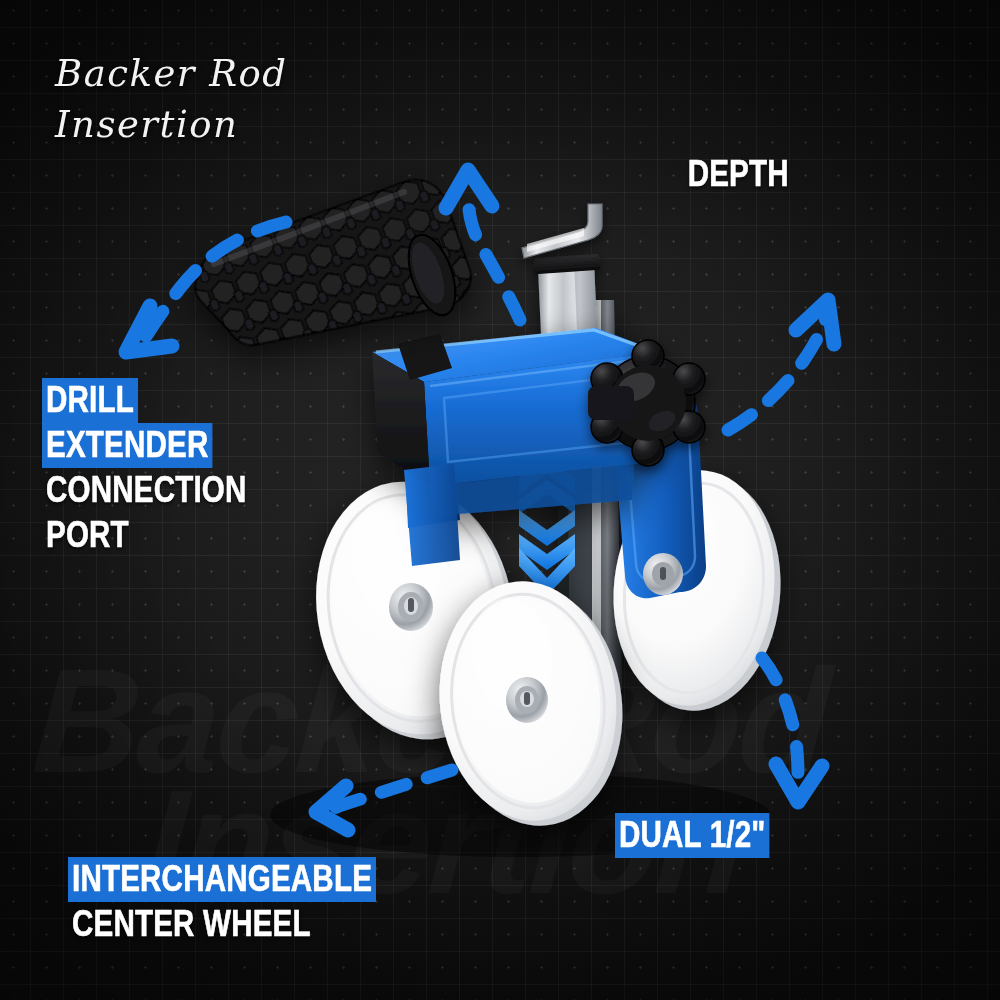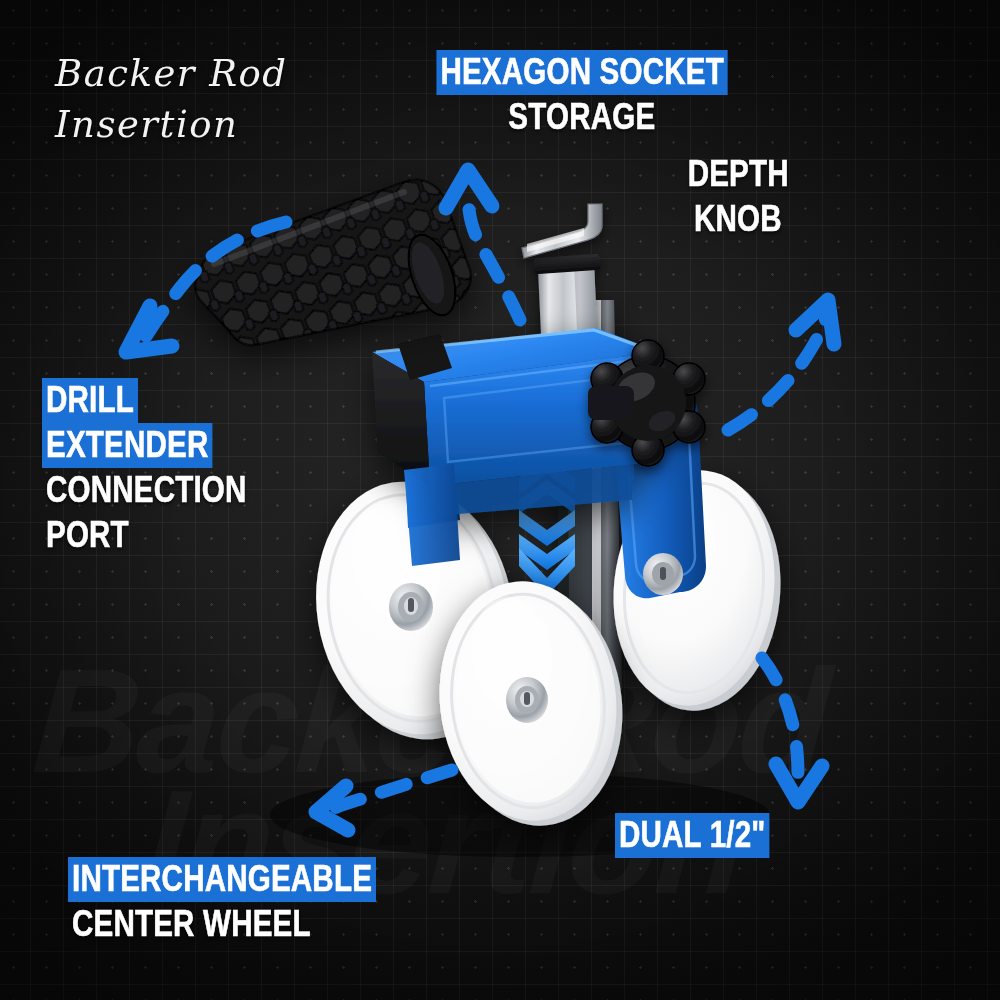--- a/index.html
+++ b/index.html
@@ -357,28 +357,23 @@
       </g>
 
     </g>
   </svg>
 
   <div class="script-title">
     <div>Backer Rod</div>
     <div>Insertion</div>
   </div>
 
-  <div class="callout calign" id="cal-hex">
-    <span class="ln"><span class="w hl">HEXAGON SOCKET</span></span>
-    <span class="ln"><span class="w">STORAGE</span></span>
-  </div>
 
   <div class="callout calign" id="cal-depth">
     <span class="ln"><span class="w">DEPTH</span></span>
-    <span class="ln"><span class="w">KNOB</span></span>
   </div>
 
   <div class="callout" id="cal-inter">
     <span class="ln"><span class="w hl">INTERCHANGEABLE</span></span>
     <span class="ln"><span class="w">CENTER WHEEL</span></span>
   </div>
 
   <div class="callout" id="cal-drill">
     <span class="ln"><span class="w hl">DRILL</span></span>
     <span class="ln"><span class="w hl">EXTENDER</span></span>

